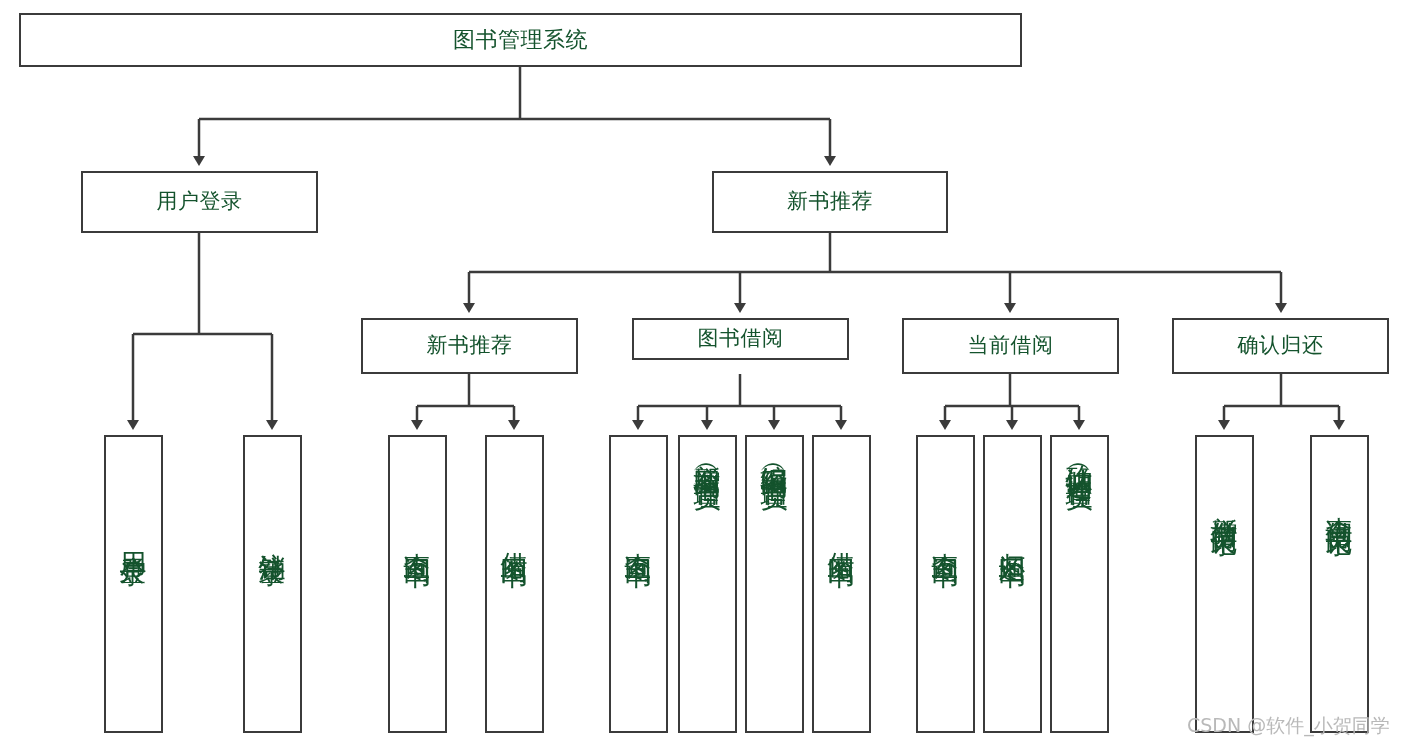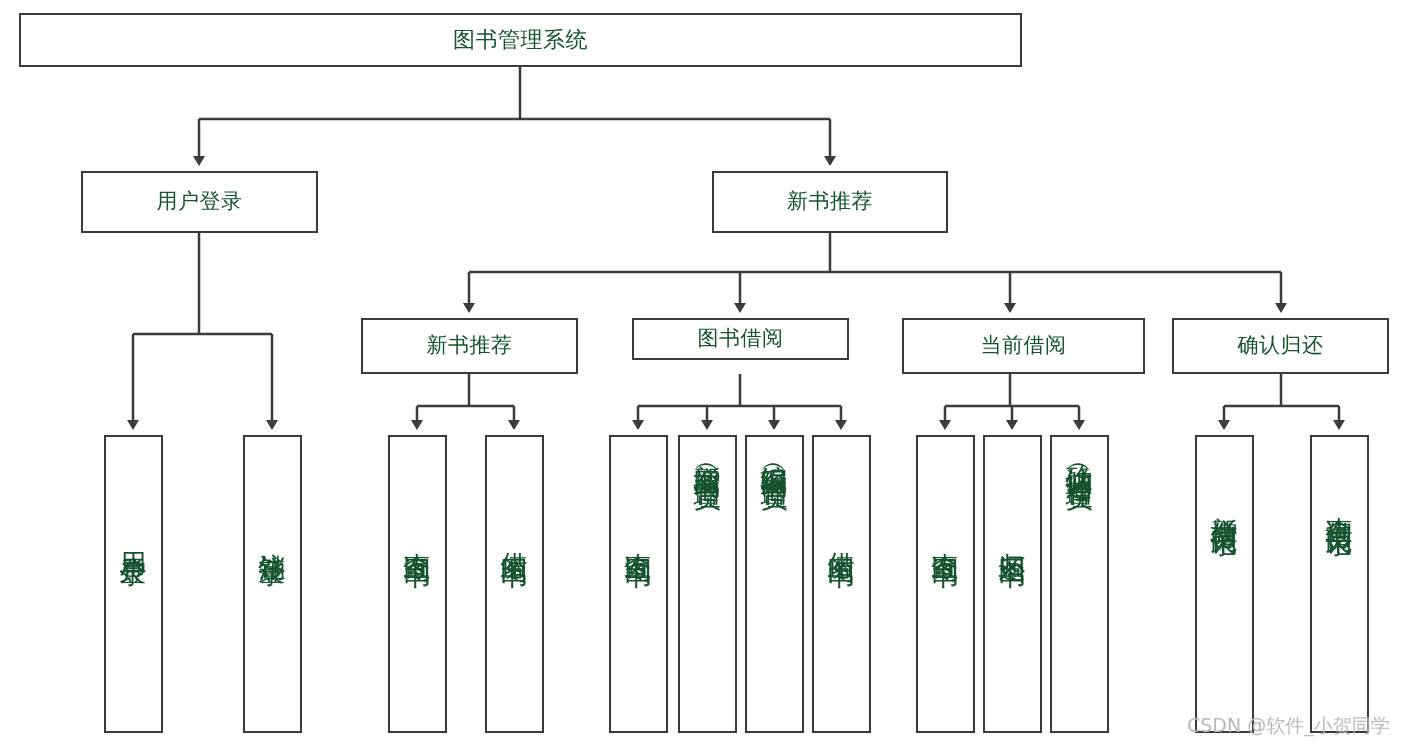--- a/index.html
+++ b/index.html
@@ -139,21 +139,21 @@
   <div class="node horiz" style="left:712px; top:171px; width:236px; height:62px;">
     <span class="lbl">新书推荐</span>
   </div>
 
   <div class="node horiz" style="left:361px; top:318px; width:217px; height:56px;">
     <span class="lbl">新书推荐</span>
   </div>
   <div class="node horiz" style="left:632px; top:318px; width:217px; height:42px;">
     <span class="lbl">图书借阅</span>
   </div>
-  <div class="node horiz" style="left:902px; top:318px; width:243px; height:56px;">
+  <div class="node horiz" style="left:902px; top:318px; width:217px; height:56px;">
     <span class="lbl">当前借阅</span>
   </div>
   <div class="node horiz" style="left:1172px; top:318px; width:217px; height:56px;">
     <span class="lbl">确认归还</span>
   </div>
 
   <div class="node vert center2" style="left:104px; top:435px; width:59px; height:298px;">
     <span class="lbl">用户登录</span>
   </div>
   <div class="node vert center2" style="left:243px; top:435px; width:59px; height:298px;">

